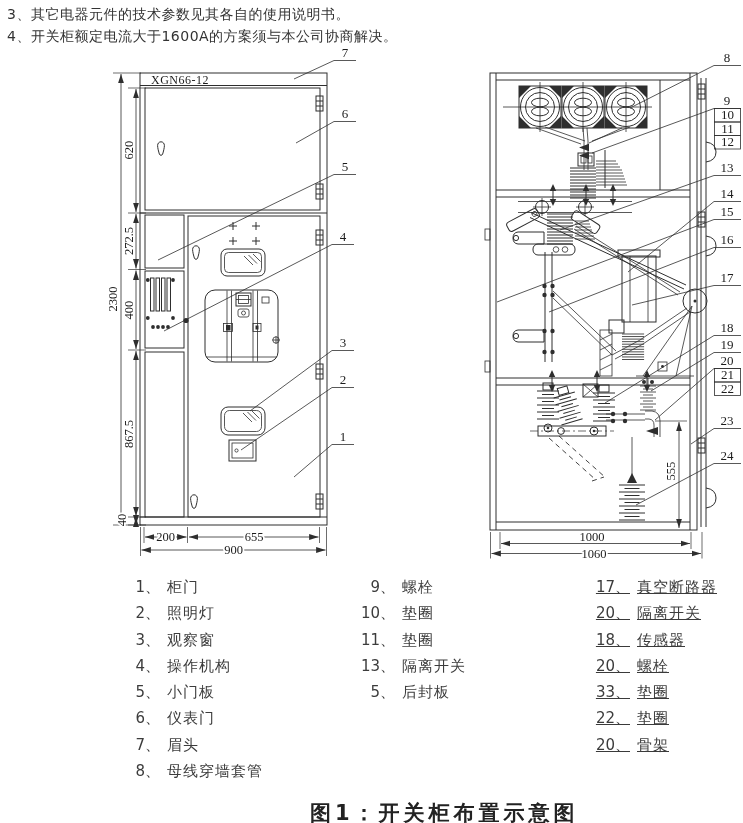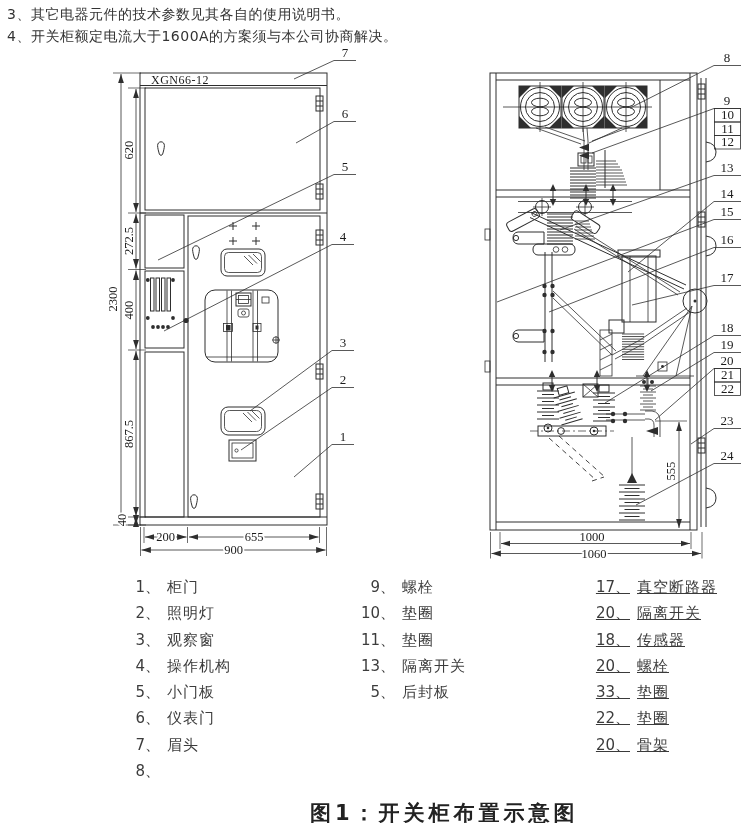--- a/index.html
+++ b/index.html
@@ -498,20 +498,21 @@
     <div class="lrow">
         <span class="lnum">6、</span>
         <span class="llab">仪表门</span>
       </div>
     <div class="lrow">
         <span class="lnum">7、</span>
         <span class="llab">眉头</span>
       </div>
     <div class="lrow">
         <span class="lnum">8、</span>
+        <span class="llab">母线穿墙套管</span>
       </div>
   </div>
   <div class="legend-col" style="left:353px;">
     <div class="lrow">
         <span class="lnum">9、</span>
         <span class="llab">螺栓</span>
       </div>
     <div class="lrow">
         <span class="lnum">10、</span>
         <span class="llab">垫圈</span>

